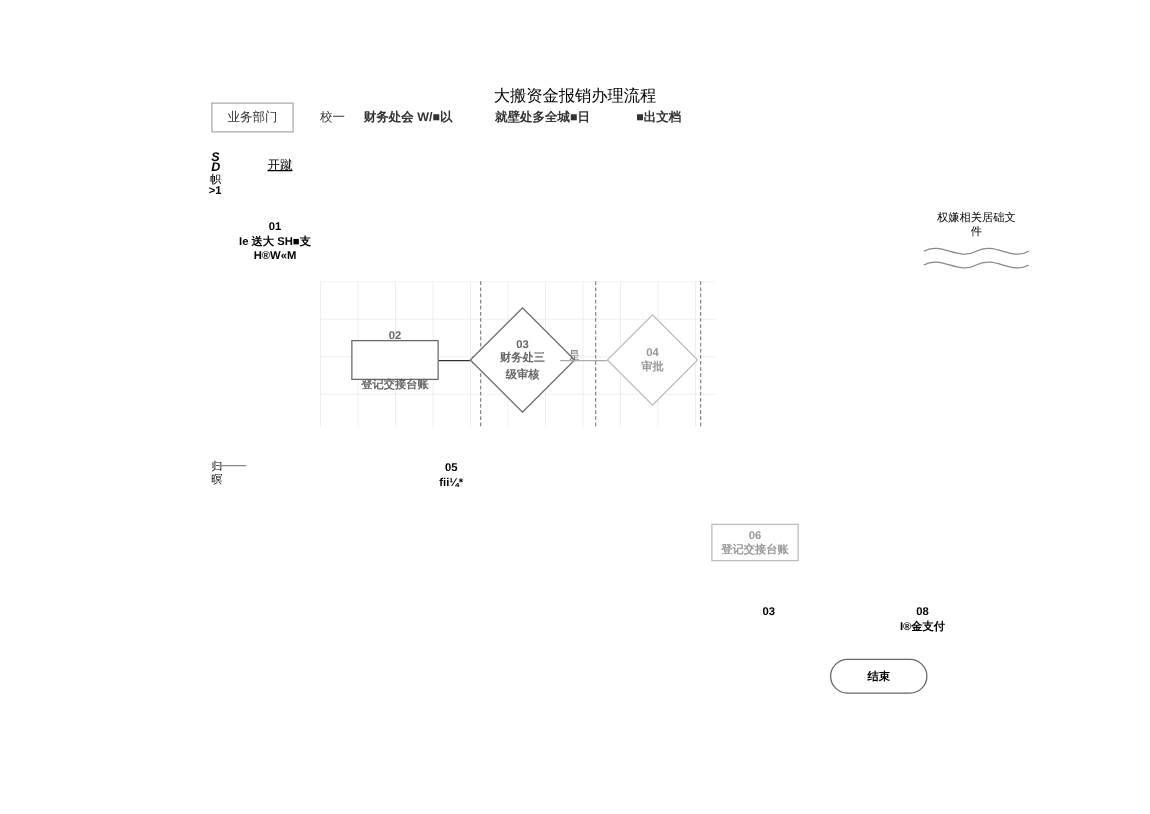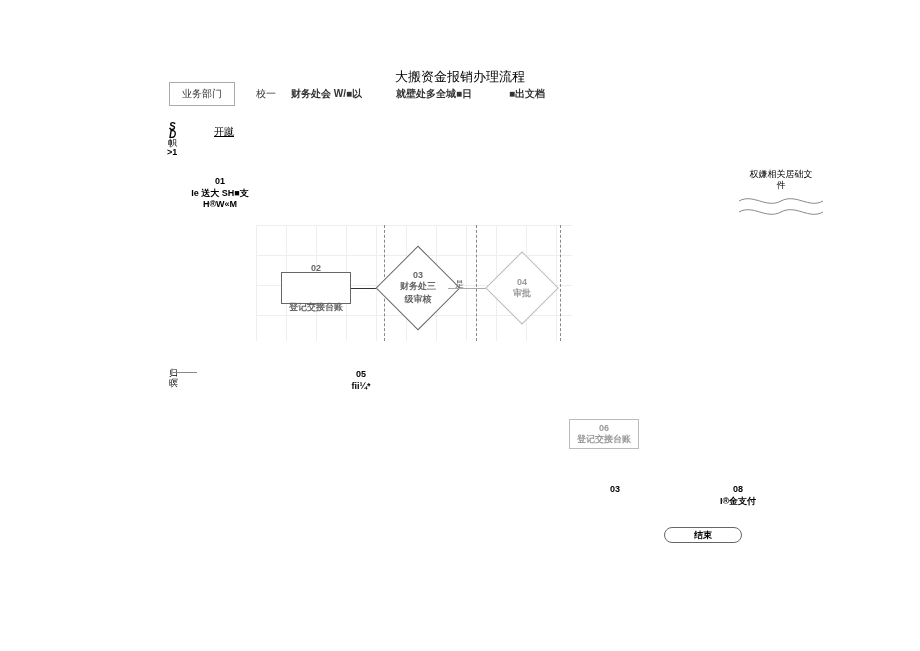--- a/index.html
+++ b/index.html
@@ -214,21 +214,21 @@
   <div>登记交接台账</div>
 </div>
 
 <div class="node-text" style="left:600px; top:484px; width:30px;">03</div>
 
 <div class="node-text" style="left:680px; top:484px; width:50px;margin-left:33px;">
   <span>08</span><br>
   <span>I®金支付</span>
 </div>
 
-<div class="end-pill" style="left:664px; top:527px; width:78px; height:16px;">结束</div>
+<div class="end-pill" style="left:664px; top:527px; width:78px; height:28px;">结束</div>
 
 <div class="doc-text" style="left:741px; top:169px; width:80px;">
   <span>权嫌相关居础文</span><br>
   <span>件</span>
 </div>
 <div class="wavy-doc" style="left:738px; top:196px;">
   <svg width="86" height="22">
     <path d="M1,5 C15,-3 28,13 43,5 C58,-3 71,13 85,5" stroke="#888" fill="none" stroke-width="1"></path>
     <path d="M1,16 C15,8 28,24 43,16 C58,8 71,24 85,16" stroke="#888" fill="none" stroke-width="1"></path>
   </svg>

